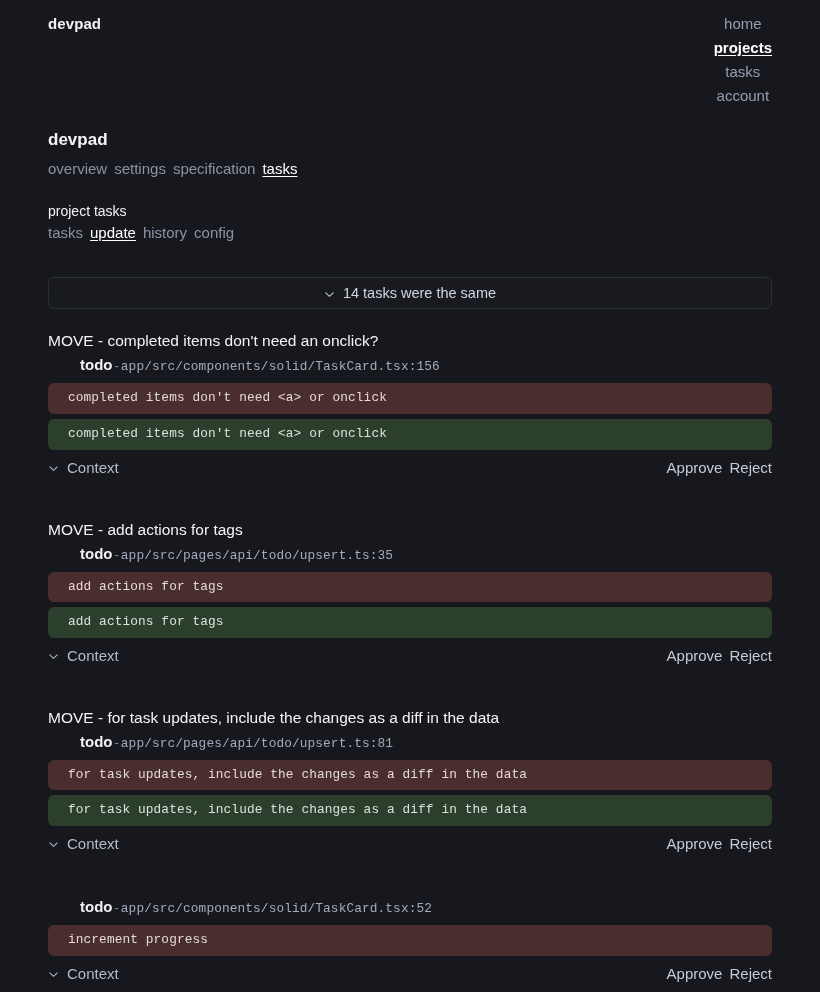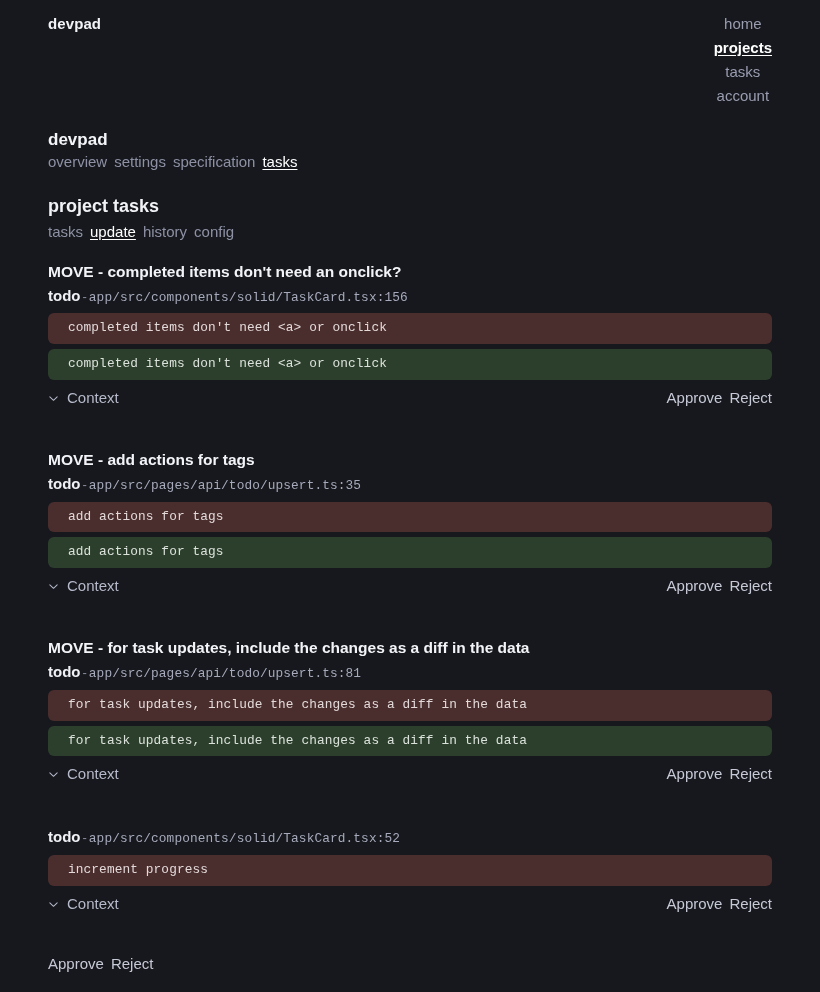--- a/index.html
+++ b/index.html
@@ -62,40 +62,40 @@
   .project-head {
     margin-top: 25px;
   }
   .project-title {
     font-size: 17px;
     font-weight: 700;
     color: #f4f5f9;
     line-height: 1.25;
   }
   .subnav {
-    margin-top: 3px;
+    margin-top: 10px;
     display: flex;
     align-items: baseline;
     gap: 7px;
     font-size: 15px;
   }
   .subnav .navlink { color: #8e91a4; }
   .subnav .navlink.active {
     color: #ffffff;
     font-weight: 400;
     text-decoration: underline;
     text-underline-offset: 2px;
   }
 
   .section-head {
     margin-top: 25px;
   }
   .section-title {
-    font-size: 18px;
-    font-weight: 700;
+    font-size: 14px;
+    font-weight: 400;
     color: #f1f2f6;
     line-height: 1.3;
   }
   .tabnav {
     margin-top: 4px;
     display: flex;
     align-items: baseline;
     gap: 7px;
     font-size: 15px;
   }
@@ -132,29 +132,30 @@
   }
   .chev svg { display: block; }
 
   
   .task-list { margin-top: 22px; }
   .task-card { padding-bottom: 22px; }
   .task-card + .task-card { margin-top: 22px; }
 
   .task-title {
     font-size: 15.5px;
-    font-weight: 700;
+    font-weight: 400;
     color: #f3f4f8;
     line-height: 1.35;
     margin: 0;
   }
   .task-meta {
     margin-top: 2px;
     line-height: 1.4;
     white-space: nowrap;
+    margin-left: 32px;
   }
   .meta-tag {
     font-size: 15px;
     font-weight: 700;
     color: #f0f1f5;
     font-family: "Liberation Sans", sans-serif;
   }
   .meta-dash {
     color: #8a8d9e;
     font-size: 13px;
@@ -250,20 +251,28 @@
   <div class="section-head">
     <div class="section-title">project tasks</div>
     <nav class="tabnav">
       <a class="navlink">tasks</a>
       <a class="navlink active">update</a>
       <a class="navlink">history</a>
       <a class="navlink">config</a>
     </nav>
   </div>
 
+  <div class="same-banner">
+    <span class="chev">
+      <svg width="11" height="11" viewBox="0 0 12 12" fill="none" aria-hidden="true">
+        <path d="M2 4.2 L6 8 L10 4.2" stroke="#c9cbd8" stroke-width="1.1" stroke-linecap="round" stroke-linejoin="round"></path>
+      </svg>
+    </span>
+    <span>14 tasks were the same</span>
+  </div>
 
   <div class="task-list">
 
     <div class="task-card">
       <h3 class="task-title">MOVE - completed items don't need an onclick?</h3>
       <div class="task-meta">
         <span class="meta-tag">todo</span><span class="meta-dash">-</span><span class="meta-path">app/src/components/solid/TaskCard.tsx:156</span>
       </div>
       <div class="diffs">
         <div class="diff removed">completed items don't need &lt;a&gt; or onclick</div>

